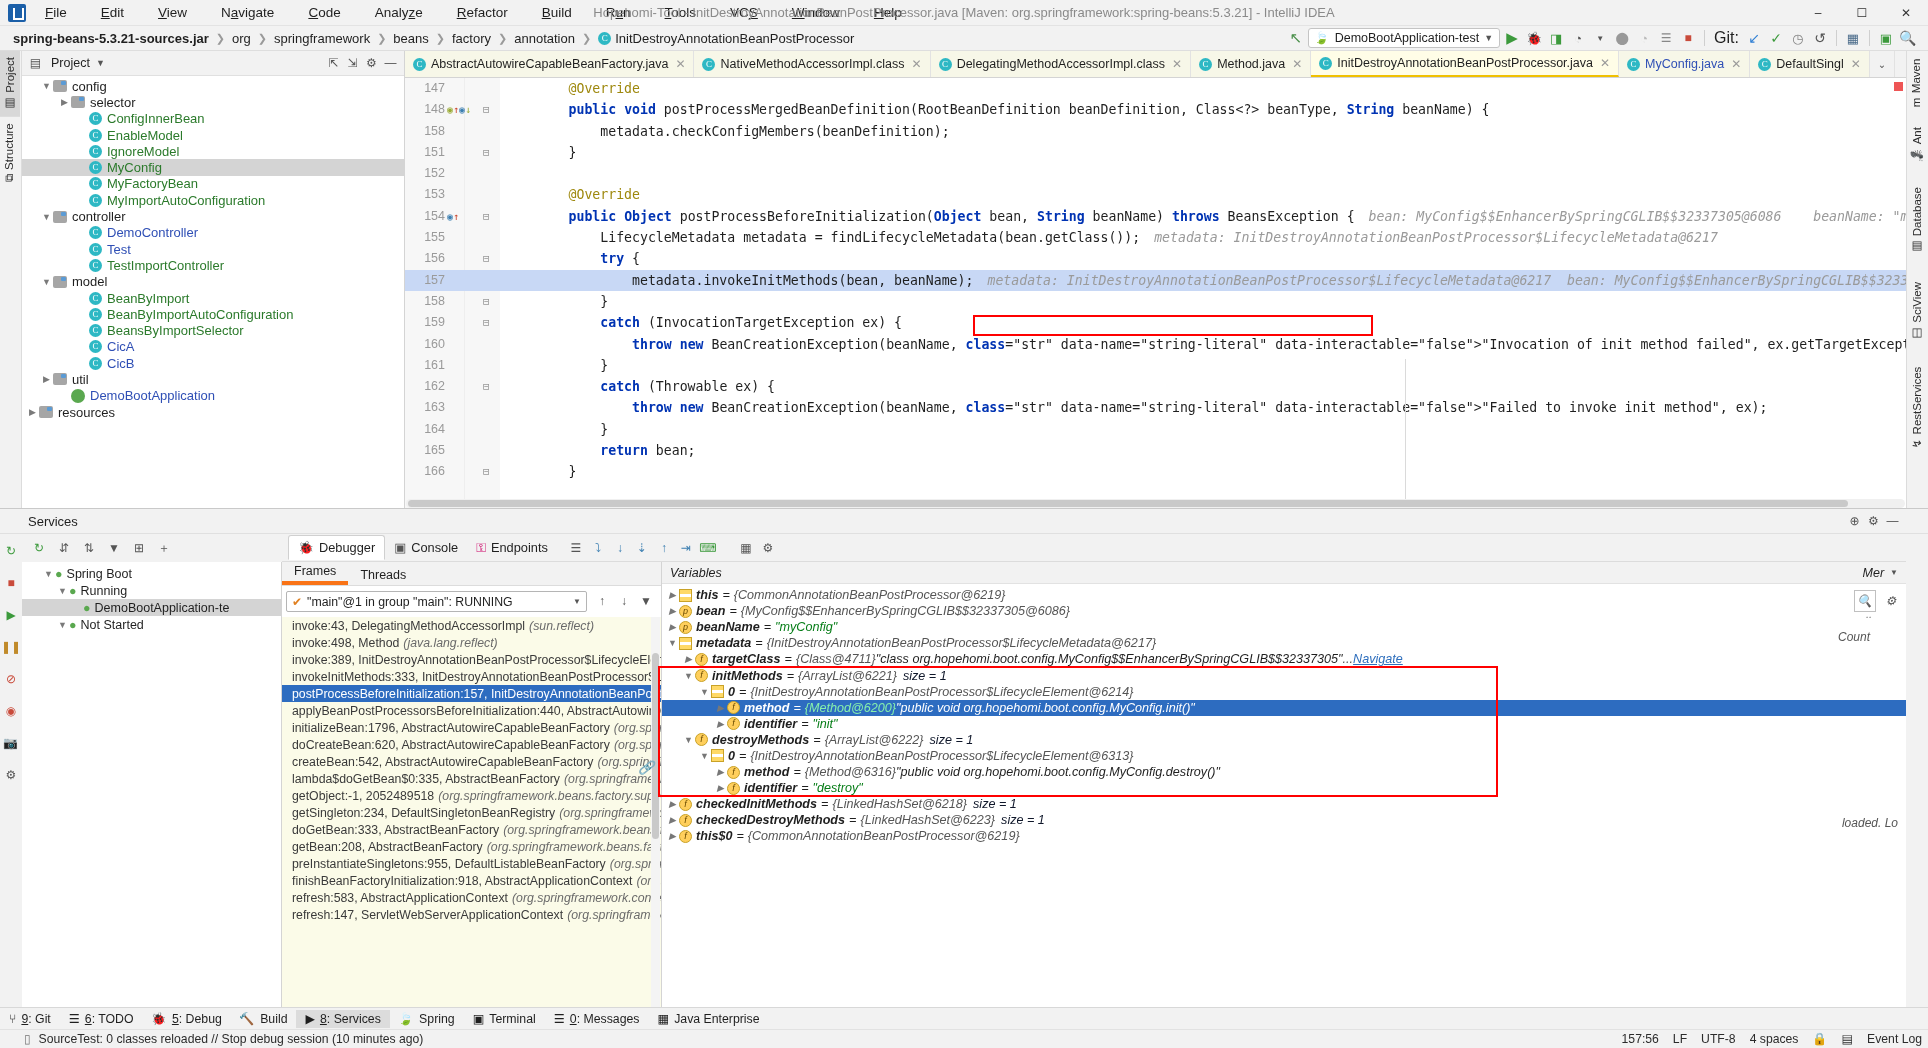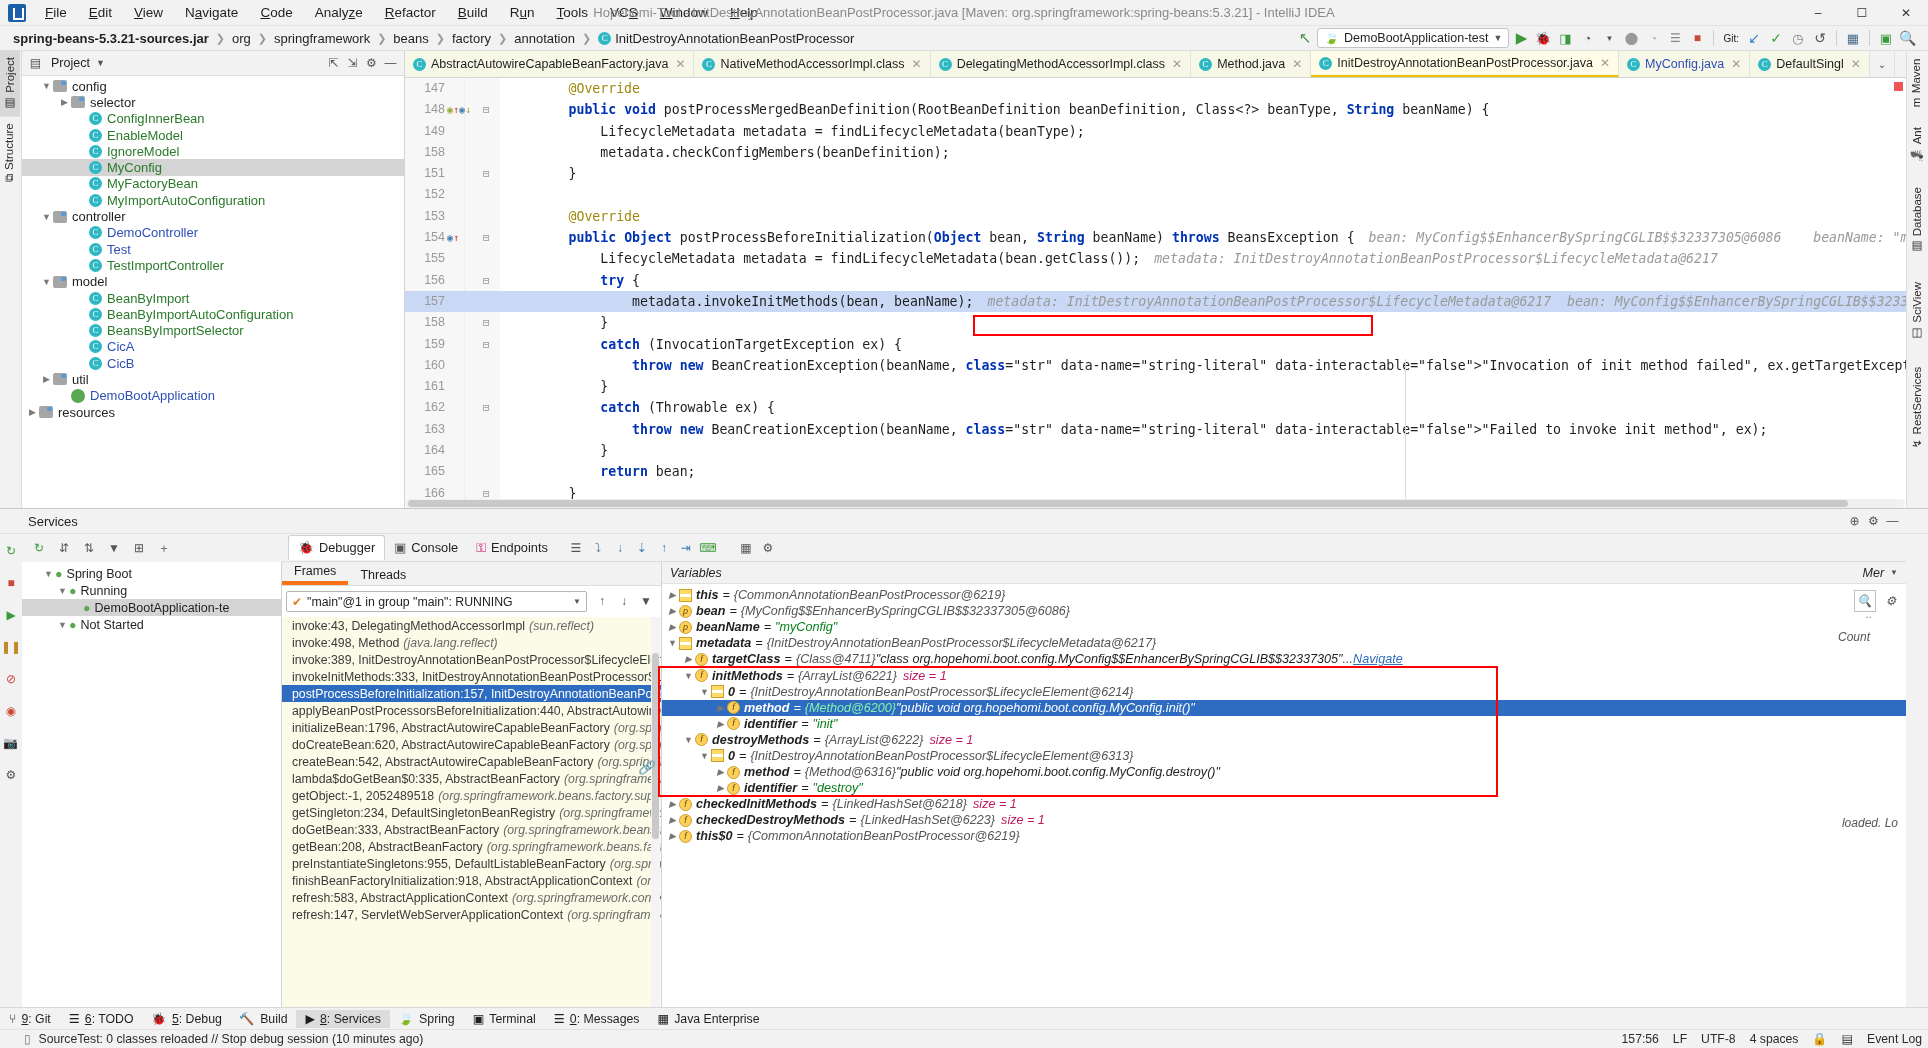--- a/index.html
+++ b/index.html
@@ -23,21 +23,21 @@
   }
   .ij-logo {
     width: 18px; height: 18px; margin-left: 8px; margin-right: 10px;
     background: linear-gradient(135deg,#1b5fa8 0%,#1b5fa8 100%);
     border-radius: 2px; position: relative;
   }
   .ij-logo::after {
     content:""; position:absolute; left:5px; top:4px; width:7px; height:10px;
     border-left:2px solid #fff; border-bottom:2px solid #fff; border-right:2px solid #fff;
   }
-  .menu { display: flex; align-items: flex-start; gap: 4px; }
+  .menu { display: flex; align-items: flex-start; gap: 16px; }
   .menu-item {
     padding: 3px 9px; font-size: 13.5px; color: #1f1f1f; cursor: default; white-space: nowrap;
   }
   .menu-item u { text-decoration: underline; }
   .win-title {
     position: absolute; left: 0; right: 0; text-align: center;
     font-size: 13px; color: #8a8a8a; pointer-events: none; white-space: nowrap;
   }
   .win-btns { position: absolute; right: 0; top: 0; display: flex; height: 26px; }
   .win-btn {
@@ -213,21 +213,21 @@
   .vname { font-weight:600; color:#1f1f1f; }
   .vrow.sel .vname { color:#fff; }
   .veq { color:#1f1f1f; margin:0 4px;}
   .vrow.sel .veq { color:#fff;}
   .vval { color:#555; }
   .vrow.sel .vval { color:#86efac; }
   .vstr { color:#067d17; }
   .vblack { color:#1f1f1f; }
   .vrow.sel .vblack { color:#fff; }
   .vlink { color:#2f6fbd; text-decoration: underline; }
-  .vsize { color:#be185d; margin-left:6px;}
+  .vsize { color:#0f172a; margin-left:6px;}
 
   .var-redbox {
     position:absolute; border: 2px solid #ff0000; pointer-events:none; z-index: 20;
   }
   .right-panel-txt { position:absolute; font-size:12px; color:#555; }
 
   
   .toolwin-bar {
     position: absolute; left: 0; bottom: 19px; width: 1928px; height: 22px;
     background: #f2f2f2; display:flex; align-items:center; border-top:1px solid #d8d8d8;
@@ -307,21 +307,21 @@
       <span class="tool-ic" style="color:#3c9a3c;font-size:15px;">▶</span>
       <span class="tool-ic" style="color:#4a8f4a;font-size:13px;">🐞</span>
       <span class="tool-ic" style="color:#3c9a3c;font-size:13px;">◨</span>
       <span class="tool-ic" style="color:#555;font-size:13px;">◔</span>
       <span class="tool-ic" style="font-size:8px;color:#555;">▼</span>
       <span class="tool-ic" style="color:#999;font-size:12px;">⬤</span>
       <span class="tool-ic" style="color:#bbb;font-size:13px;">◔</span>
       <span class="tool-ic" style="color:#888;font-size:12px;">☰</span>
       <span class="tool-ic" style="color:#c94b3b;font-size:12px;">■</span>
       <span class="vsep"></span>
-      <span style="font-size:10px;padding:0 3px;">Git:</span>
+      <span style="font-size:16px;padding:0 3px;">Git:</span>
       <span class="tool-ic" style="color:#2f7fd4;font-size:14px;">↙</span>
       <span class="tool-ic" style="color:#3c9a3c;font-size:14px;">✓</span>
       <span class="tool-ic" style="color:#888;font-size:13px;">◷</span>
       <span class="tool-ic" style="color:#555;font-size:14px;">↺</span>
       <span class="vsep"></span>
       <span class="tool-ic" style="color:#4a6b8a;font-size:13px;">▦</span>
       <span class="vsep"></span>
       <span class="tool-ic" style="color:#3c9a3c;font-size:13px;">▣</span>
       <span class="tool-ic" style="color:#444;font-size:14px;">🔍</span>
     </div>
@@ -529,21 +529,20 @@
         <div class="tab" style="background: rgb(242, 242, 242);">
           <span style="font-size:10px;color:#555;">⌄</span>
         </div>
       </div>
     <div class="code-wrap">
       <div class="gutter"></div>
       <div class="gutter2"></div>
       <div class="code" id="code-lines">
           <div class="cline"><span class="ln">147</span><span class="anno">        @Override</span></div>
           <div class="cline"><span class="ln">148</span><span class="bpm" style="color:#9a3;">◉<span style="color:#c9432b;">↑</span><span style="color:#3c7fb1;">◉</span>↓</span><span class="foldm">⊟</span>        <span class="kw">public</span> <span class="kw">void</span> postProcessMergedBeanDefinition(RootBeanDefinition beanDefinition, Class&lt;?&gt; beanType, <span class="kw">String</span> beanName) {</div>
-          <div class="cline"><span class="ln">149</span>            LifecycleMetadata metadata = findLifecycleMetadata(beanType);</div>
           <div class="cline"><span class="ln">158</span>            metadata.checkConfigMembers(beanDefinition);</div>
           <div class="cline"><span class="ln">151</span><span class="foldm">⊟</span>        }</div>
           <div class="cline"><span class="ln">152</span></div>
           <div class="cline"><span class="ln">153</span><span class="anno">        @Override</span></div>
           <div class="cline"><span class="ln">154</span><span class="bpm" style="color:#3c7fb1;">◉<span style="color:#c9432b;">↑</span></span><span class="foldm">⊟</span>        <span class="kw">public</span> <span class="kw">Object</span> postProcessBeforeInitialization(<span class="kw">Object</span> bean, <span class="kw">String</span> beanName) <span class="kw">throws</span> BeansException {<span class="hint" style="margin-left: 14px;">bean: MyConfig$$EnhancerBySpringCGLIB$$32337305@6086    beanName: "myConfi</span></div>
           <div class="cline"><span class="ln">155</span>            LifecycleMetadata metadata = findLifecycleMetadata(bean.getClass());<span class="hint" style="margin-left: 14px;">metadata: InitDestroyAnnotationBeanPostProcessor$LifecycleMetadata@6217</span></div>
           <div class="cline"><span class="ln">156</span><span class="foldm">⊟</span>            <span class="kw">try</span> {</div>
           <div class="cline hl"><span class="ln">157</span>                metadata.invokeInitMethods(bean, beanName);<span class="hint" style="margin-left: 14px;">metadata: InitDestroyAnnotationBeanPostProcessor$LifecycleMetadata@6217  bean: MyConfig$$EnhancerBySpringCGLIB$$3233730</span></div>
           <div class="cline"><span class="ln">158</span><span class="foldm">⊟</span>            }</div>
           <div class="cline"><span class="ln">159</span><span class="foldm">⊟</span>            <span class="kw">catch</span> (InvocationTargetException ex) {</div>

